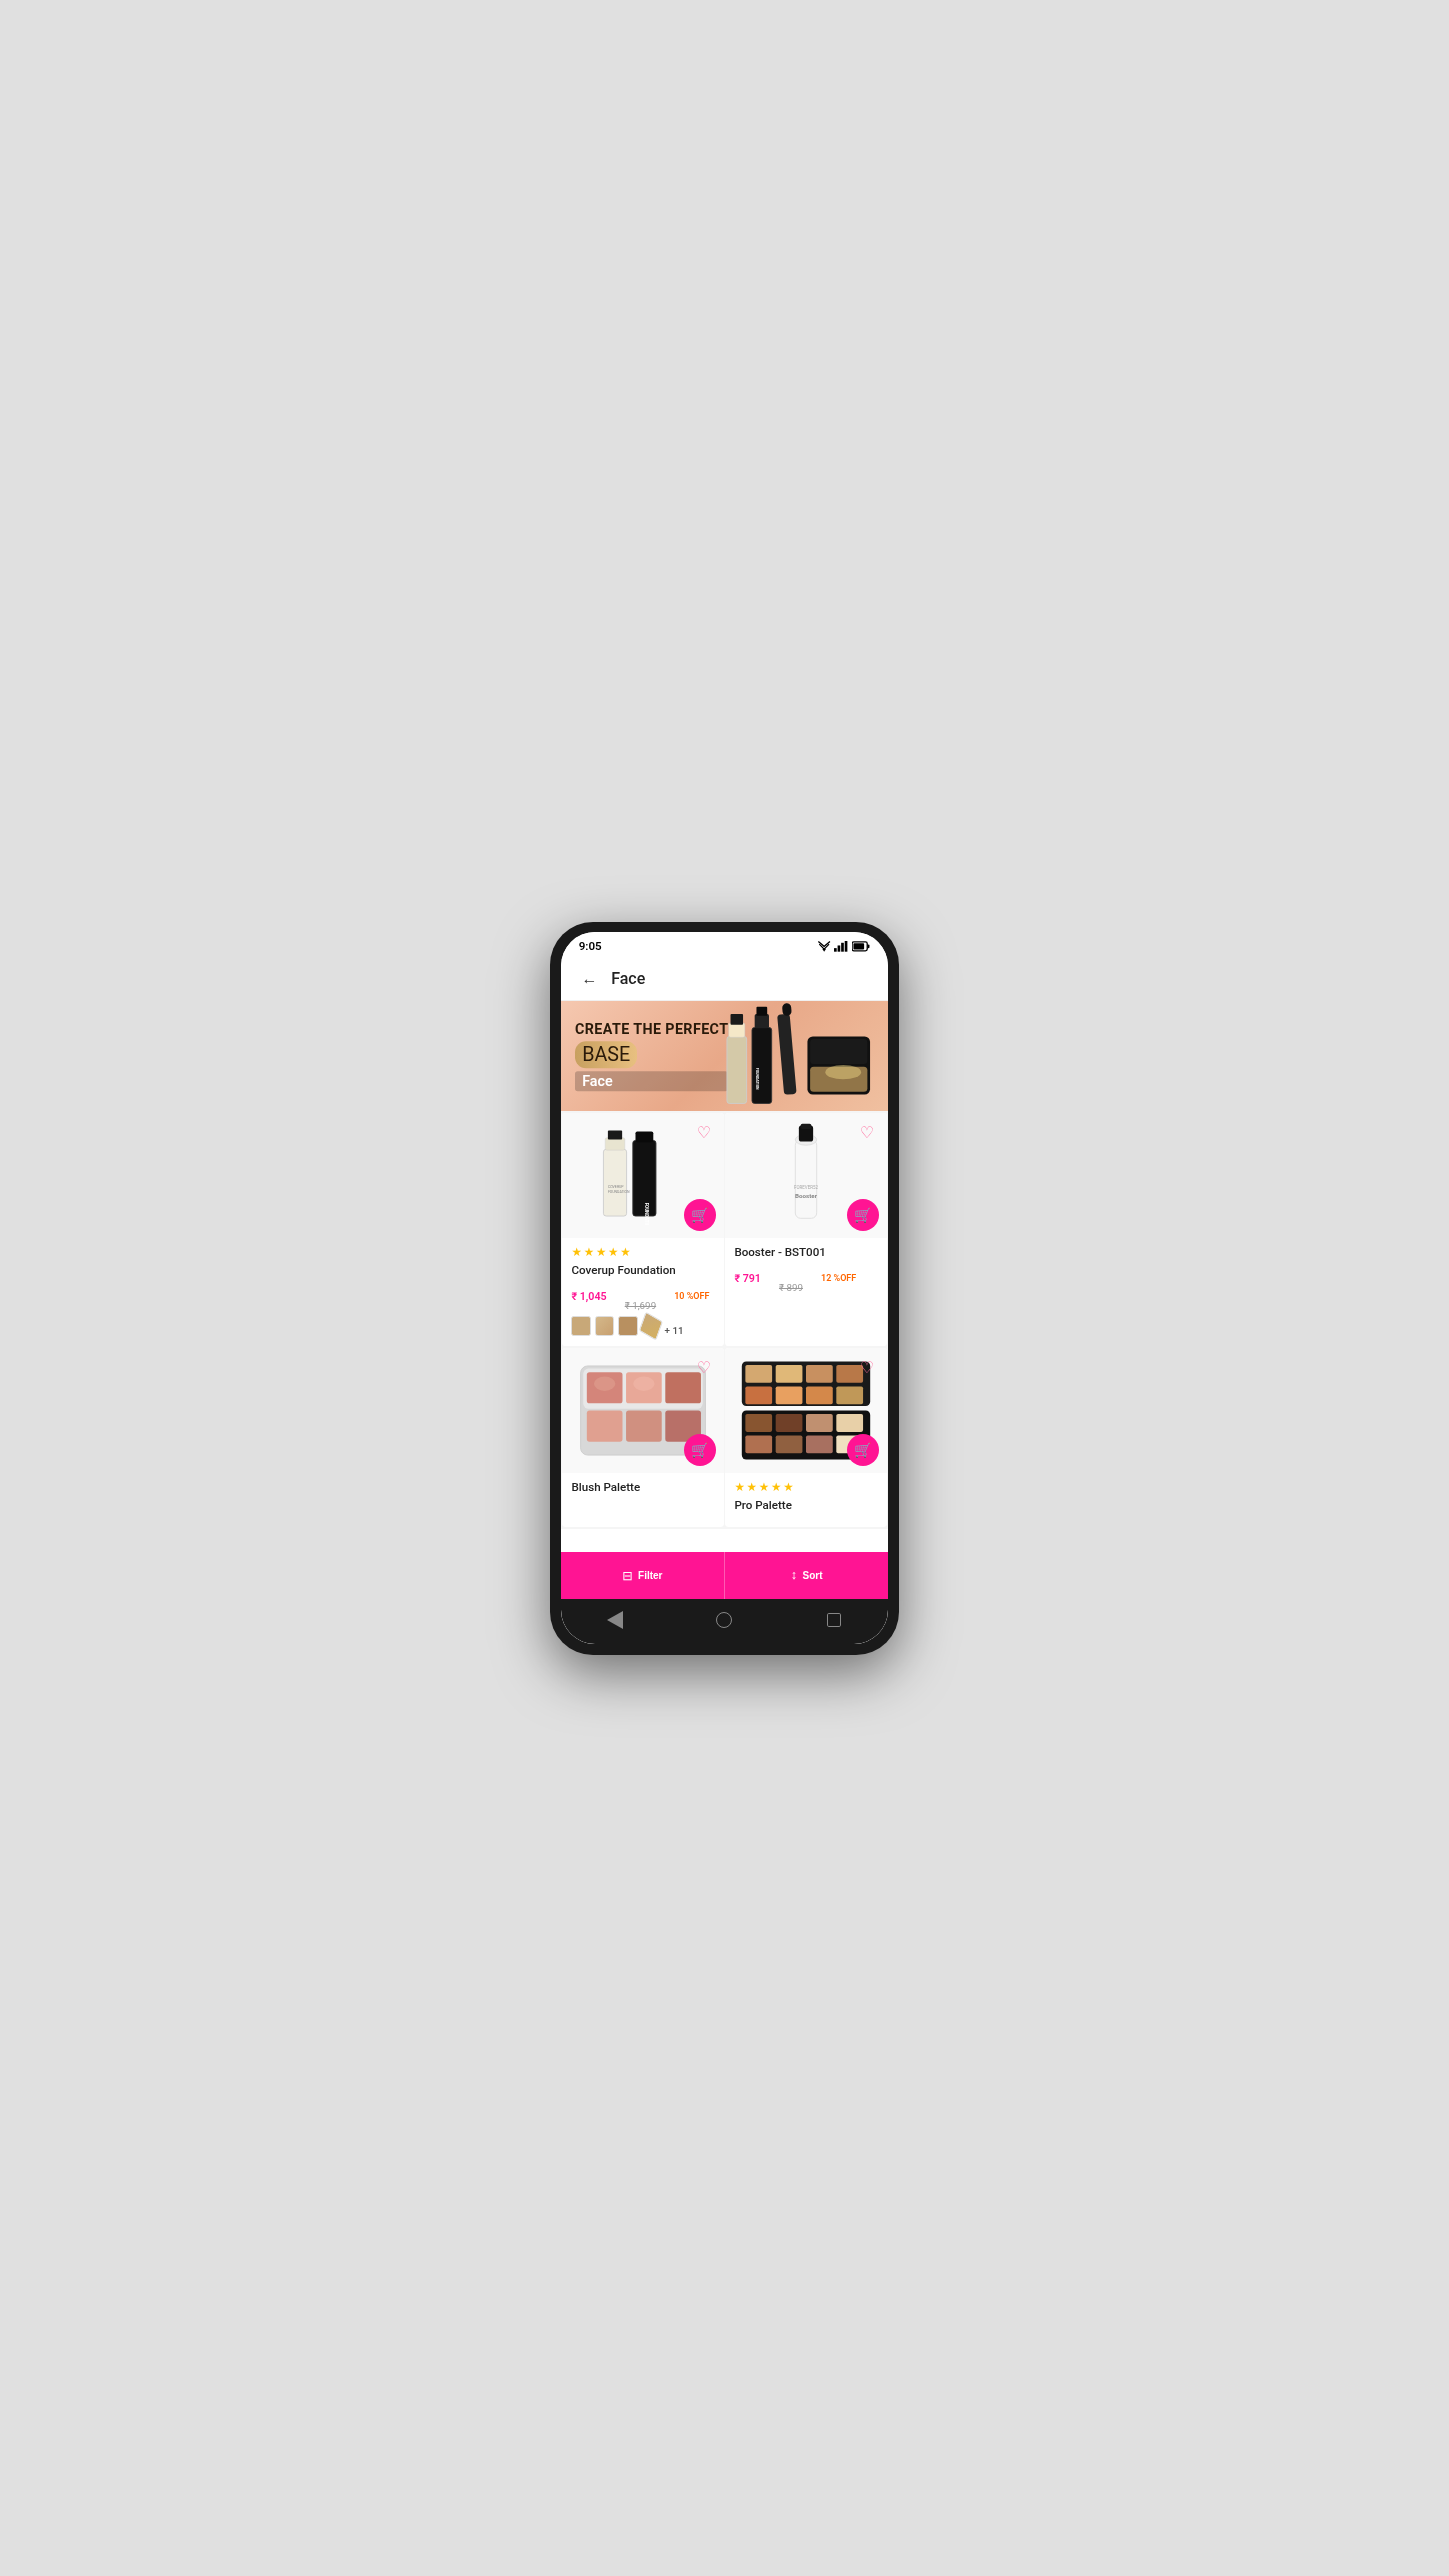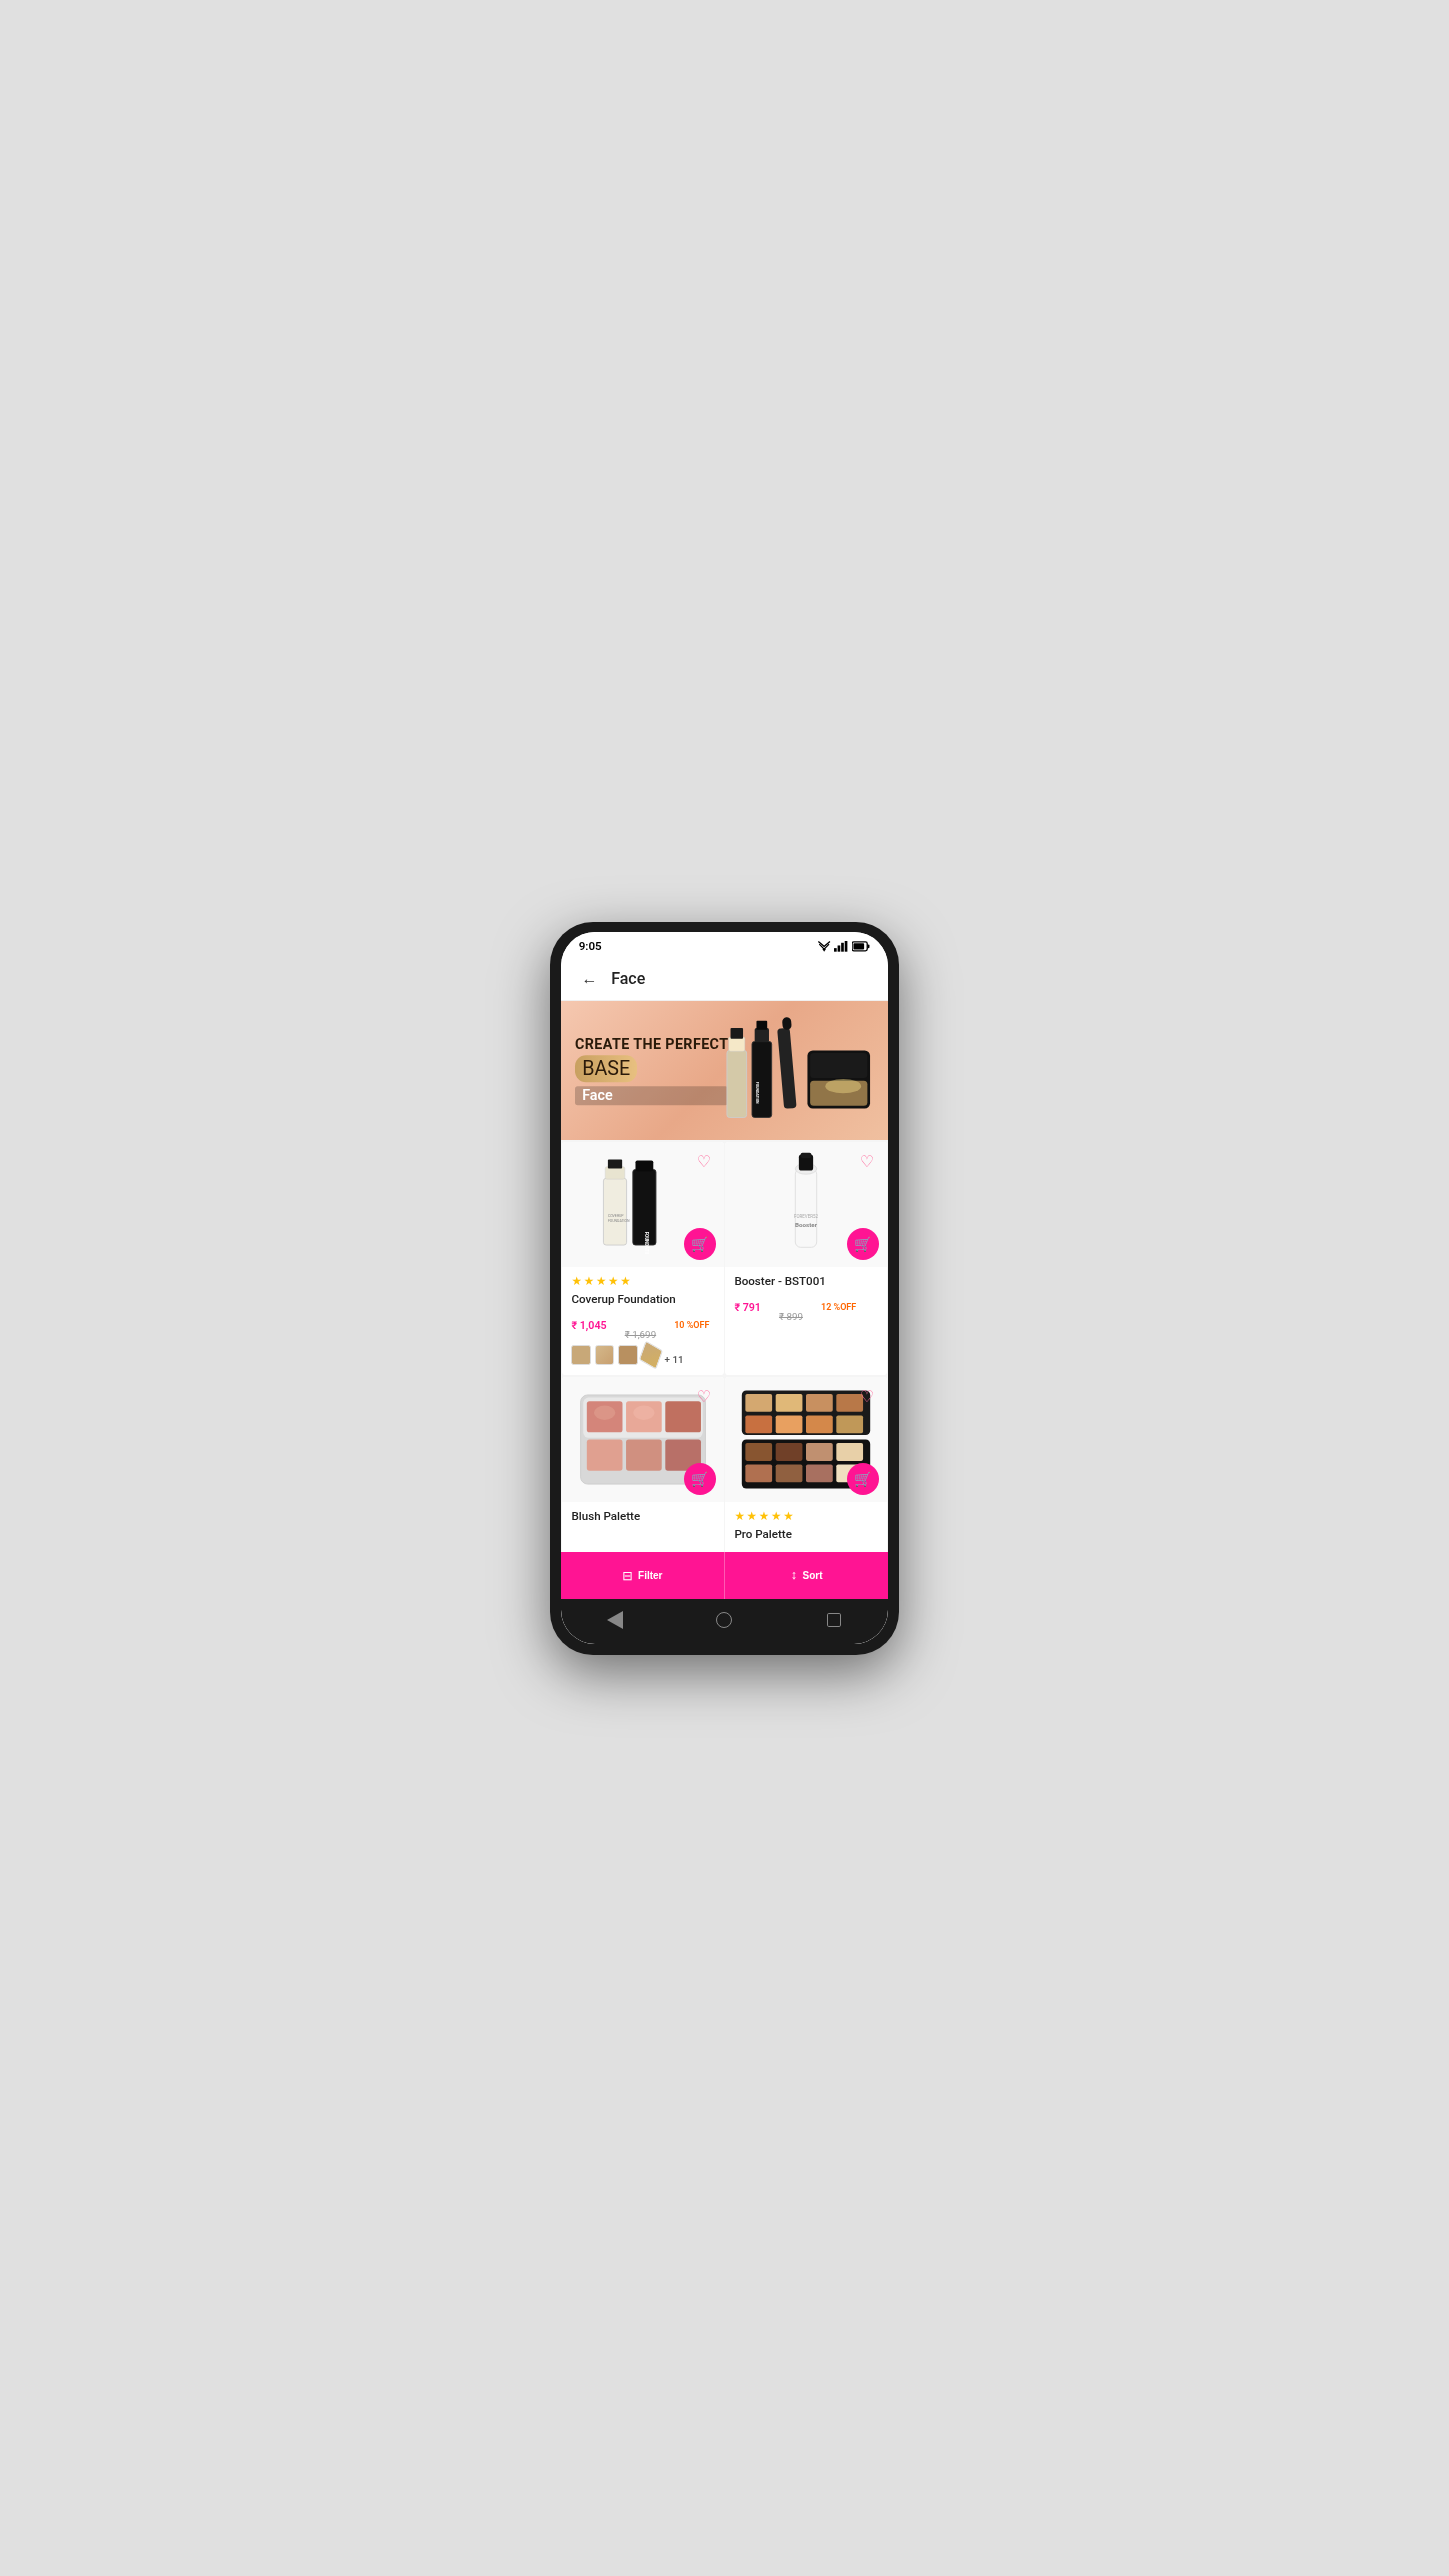--- a/index.html
+++ b/index.html
@@ -78,21 +78,21 @@
     
     .scroll-content {
       flex: 1;
       overflow-y: auto;
       overflow-x: hidden;
     }
     .scroll-content::-webkit-scrollbar { display: none; }
     
     .banner {
       width: 100%;
-      height: 139px;
+      height: 110px;
       background: linear-gradient(135deg, #f5c8b0 0%, #e8a888 50%, #f0c0a0 100%);
       position: relative;
       overflow: hidden;
       flex-shrink: 0;
       padding-left: 32px;
     }
     .banner-text-area {
       position: absolute;
       left: 14.3px;
       top: 50%;

